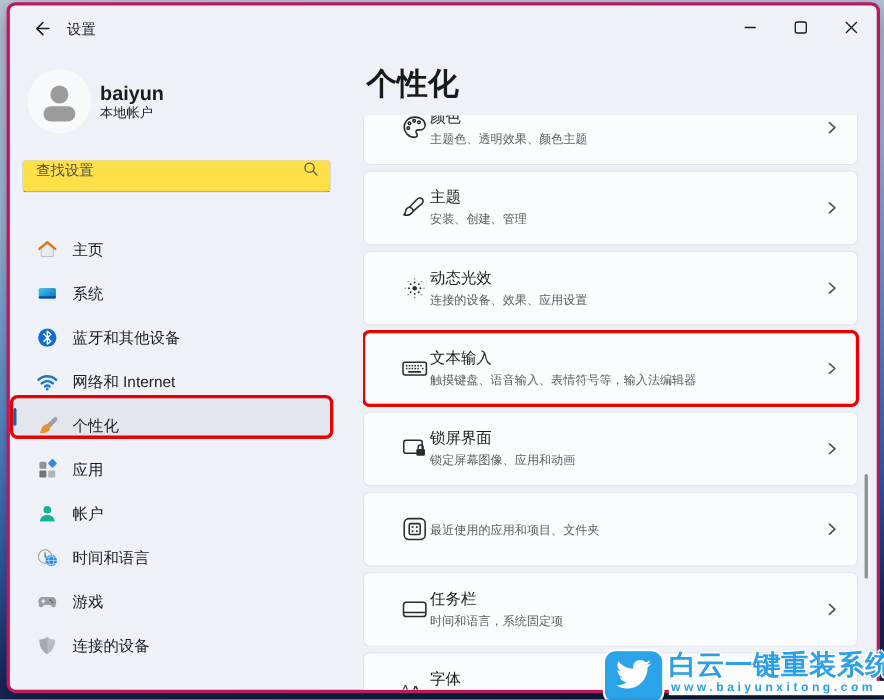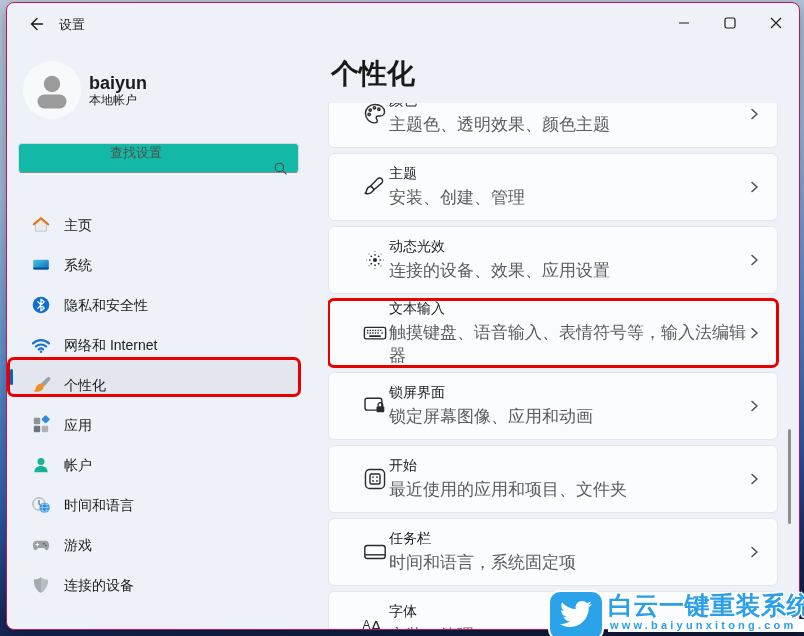--- a/index.html
+++ b/index.html
@@ -4,38 +4,38 @@
 <style>
   html,body{margin:0;padding:0;}
   body{
     width:804px;height:636px;position:relative;overflow:hidden;
     font-family:"Liberation Sans",sans-serif;
     background:linear-gradient(175deg,#bcc8da 0%,#a3bddd 28%,#5f93d2 52%,#2f5fae 72%,#18295c 88%,#0e1838 100%);
   }
   
   .window{
     position:absolute;left:6px;top:2px;width:794px;height:628px;
-    background:#eef2f8;border:1px solid #be185d;border-radius:8px;
+    background:#eef2f8;border:3px solid #be185d;border-radius:8px;
     box-shadow:0 6px 18px rgba(0,0,0,.35);overflow:hidden;box-sizing:border-box;
   }
   
   .titlebar{position:absolute;top:0;left:0;right:0;height:44px;}
   .back-btn{position:absolute;left:14px;top:8px;width:30px;height:28px;border:none;background:transparent;
     display:flex;align-items:center;justify-content:center;border-radius:4px;cursor:pointer;padding:0;}
   .app-title{position:absolute;left:52px;top:13px;font-size:13px;color:#1b1b1b;}
   .win-controls{position:absolute;right:0;top:0;height:42px;display:flex;}
   .win-btn{width:46px;height:42px;border:none;background:transparent;display:flex;align-items:center;justify-content:center;padding:0;cursor:pointer;}
   
   .avatar{position:absolute;left:16px;top:58px;width:58px;height:58px;border-radius:50%;}
   .profile-name{position:absolute;left:82px;top:70px;font-size:18px;font-weight:bold;color:#1b1b1b;}
   .profile-type{position:absolute;left:82px;top:89px;font-size:12px;color:#1b1b1b;}
   
-  .search-box{position:absolute;left:11px;top:140px;width:281px;height:30px;background:#14b8a6;
+  .search-box{position:absolute;left:11px;top:140px;width:281px;height:30px;background:#fde047;
     border:1px solid #d6d9de;border-bottom:1px solid #868b91;border-radius:4px;box-sizing:border-box;
-    display:flex;align-items:flex-end;padding:0 10px;flex-direction:column;}
+    display:flex;align-items:flex-start;padding:0 10px;}
   .search-box input{flex:1;border:none;outline:none;background:transparent;font-size:13px;color:#333;
     font-family:"Liberation Sans",sans-serif;}
   .search-box input::placeholder{color:#4f4f4f;opacity:1;}
   
   .nav{position:absolute;left:2px;top:196px;width:290px;}
   .nav-item{position:relative;height:36px;margin-bottom:4px;border-radius:5px;display:flex;align-items:flex-end;
     padding-left:22px;gap:13px;font-size:14px;color:#1b1b1b;cursor:pointer;box-sizing:border-box;}
   .nav-item.selected{background:#e3e7ed;}
   .nav-item.red-highlight{outline:3px solid #e60000;outline-offset:-1px;}
   .nav-pill{display:none;position:absolute;left:1px;top:10px;width:3px;height:16px;border-radius:2px;background:#0067c0;}
@@ -44,21 +44,21 @@
   
   .page-title{position:absolute;left:324px;top:52px;font-size:28px;font-weight:600;color:#191919;}
   .content-clip{position:absolute;left:321px;top:100px;width:458px;bottom:0;overflow:hidden;}
   .card{width:450px;height:68px;background:#fbfcfd;border:1px solid #e2e5e9;border-radius:6px;margin-bottom:5px;
     display:flex;align-items:center;padding:0 16px 0 32px;box-sizing:border-box;cursor:pointer;}
   .card.first{margin-top:-23px;}
   .card.red-highlight{outline:3px solid #e60000;outline-offset:-2px;}
   .card-icon{flex:0 0 28px;display:flex;align-items:center;justify-content:center;}
   .card-text{flex:1;display:flex;flex-direction:column;gap:3px;}
   .card-title{font-size:14px;color:#1a1a1a;}
-  .card-sub{font-size:17px;color:#5c5c5c;}
+  .card-sub{font-size:11px;color:#5c5c5c;}
   .chevron{flex:0 0 auto;display:flex;align-items:center;}
   
   .scrollbar-thumb{position:absolute;right:8px;top:426px;width:3px;height:95px;background:#8f8f8f;border-radius:2px;cursor:pointer;}
   
   .watermark{position:absolute;left:550px;top:592px;display:flex;align-items:flex-start;z-index:20;}
   .wm-badge{width:52px;height:47px;background:#2aa3e8;border-radius:10px;display:flex;align-items:center;justify-content:center;
     box-shadow:0 0 0 2px #ffffff;}
   .wm-right{margin-left:6px;display:flex;flex-direction:column;}
   .wm-brand{font-size:25px;font-weight:bold;color:#2b9fe8;line-height:1.05;letter-spacing:0.5px;white-space:nowrap;
     text-shadow:-1px -1px 0 #fff,1px -1px 0 #fff,-1px 1px 0 #fff,1px 1px 0 #fff,0 0 3px #fff;}
@@ -140,21 +140,21 @@
     <span>系统</span>
   </div>
       <div class="nav-item">
 
     <span class="nav-icon">
           <svg width="20" height="20" viewBox="0 0 20 20">
             <circle cx="10" cy="10" r="8.3" fill="#0f6fd0"></circle>
             <path d="M6.8 6.6 L13.2 13.2 L10 15.8 V4.2 L13.2 6.8 L6.8 13.4" fill="none" stroke="#ffffff" stroke-width="1.3" stroke-linejoin="round" stroke-linecap="round"></path>
           </svg>
         </span>
-    <span>隐私和安全性</span>
+    <span>蓝牙和其他设备</span>
   </div>
       <div class="nav-item">
 
     <span class="nav-icon">
           <svg width="20" height="20" viewBox="0 0 20 20">
             <path d="M2 8.4 C6.5 4 13.5 4 18 8.4" stroke="#1874cd" stroke-width="2.2" fill="none" stroke-linecap="round"></path>
             <path d="M4.9 11.5 C7.8 8.8 12.2 8.8 15.1 11.5" stroke="#1874cd" stroke-width="2.2" fill="none" stroke-linecap="round"></path>
             <path d="M7.9 14.4 C9.1 13.3 10.9 13.3 12.1 14.4" stroke="#1874cd" stroke-width="2.2" fill="none" stroke-linecap="round"></path>
             <circle cx="10" cy="16.7" r="1.3" fill="#1874cd"></circle>
           </svg>
@@ -361,21 +361,20 @@
             <rect x="7.4" y="7.4" width="9.2" height="9.2" rx="1.4"></rect>
             <g fill="#2b2b2b" stroke="none">
               <circle cx="10.2" cy="10.2" r="0.85"></circle>
               <circle cx="13.8" cy="10.2" r="0.85"></circle>
               <circle cx="10.2" cy="13.8" r="0.85"></circle>
               <circle cx="13.8" cy="13.8" r="0.85"></circle>
             </g>
           </svg>
         </span>
     <span class="card-text">
-      <span class="card-title">开始</span>
       <span class="card-sub">最近使用的应用和项目、文件夹</span>
     </span>
     <span class="chevron">
           <svg width="14" height="14" viewBox="0 0 14 14">
             <path d="M5 2.5 L10 7 L5 11.5" fill="none" stroke="#4f4f4f" stroke-width="1.5" stroke-linecap="round" stroke-linejoin="round"></path>
           </svg>
         </span>
   </div>
       <div class="card">
     <span class="card-icon">

